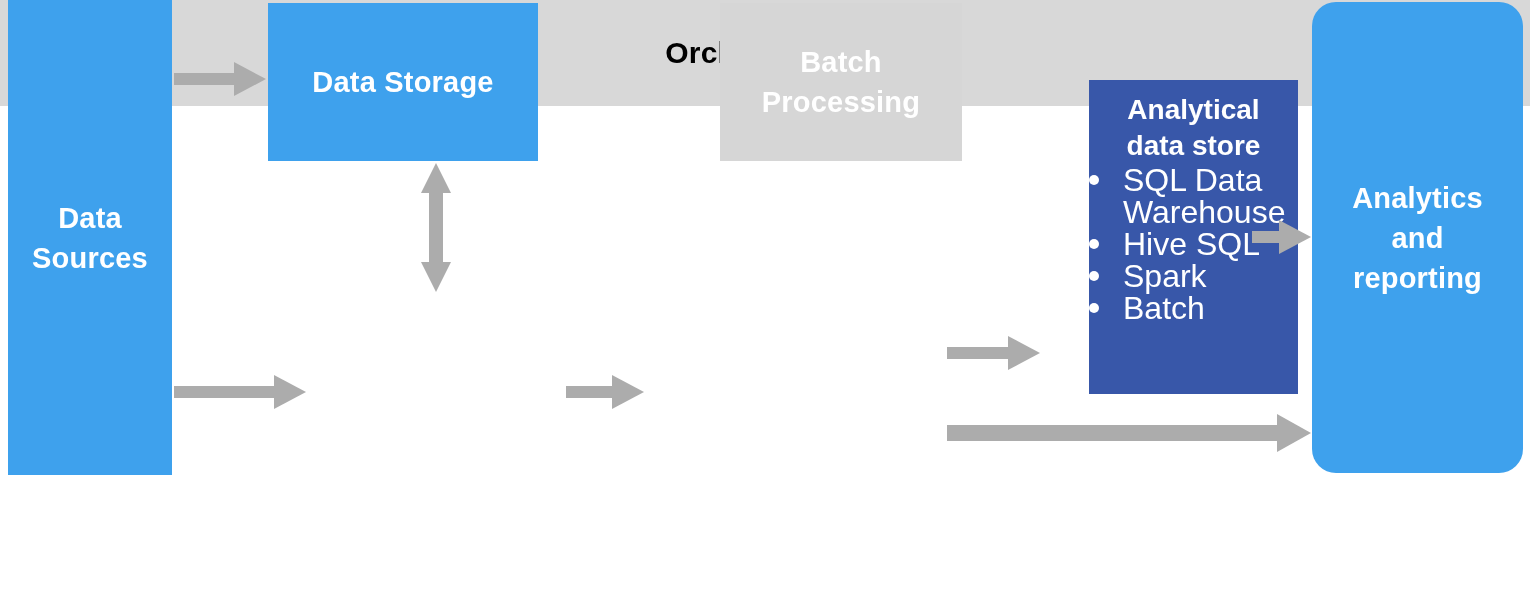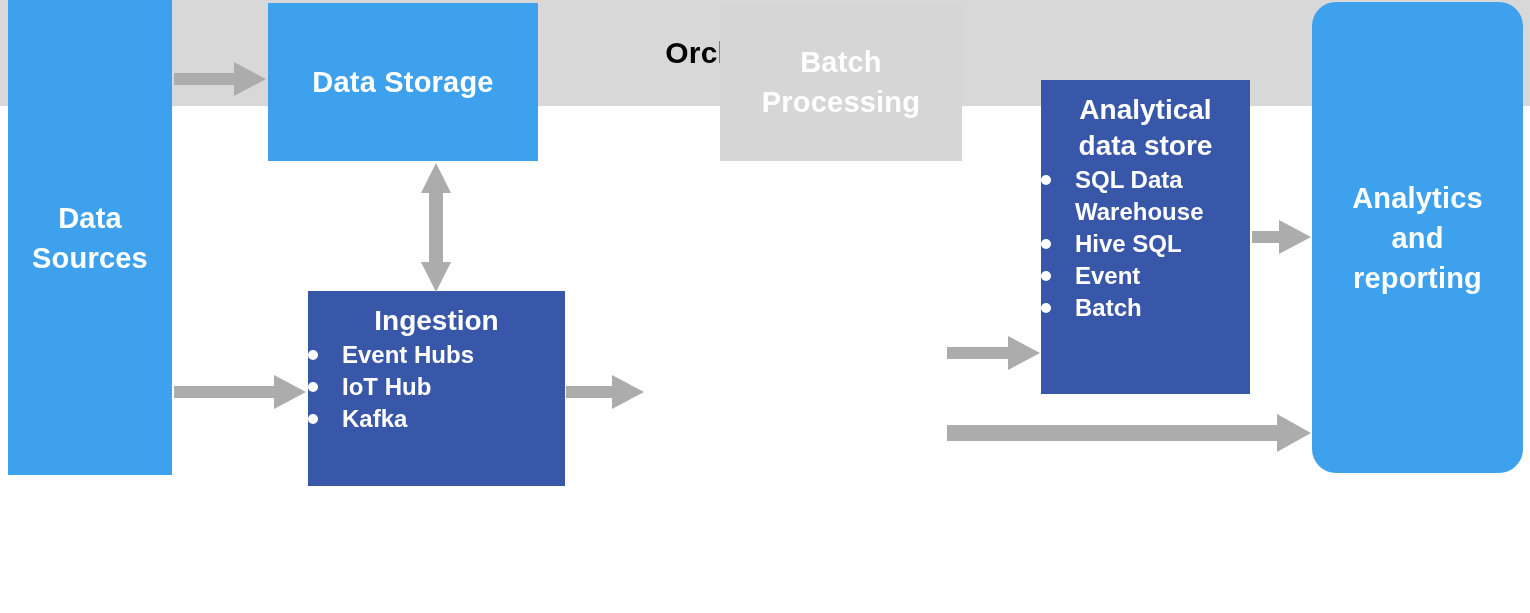--- a/index.html
+++ b/index.html
@@ -10,33 +10,33 @@
     --arrow-gray:#ACACAC;
     --text-white:#FFFFFF;
   }
   html,body{margin:0;padding:0;background:#fff;}
   .canvas{
     position:relative;width:1530px;height:613px;background:#fff;
     font-family:"Liberation Sans",sans-serif;overflow:hidden;
   }
   .node{position:absolute;box-sizing:border-box;color:var(--text-white);}
   .node.light{background:var(--light-blue);}
-  .node.dark{background:var(--dark-blue);}
+  .node.dark{background:var(--dark-blue);margin-left:48px;}
   .node.gray{background:var(--box-gray);}
   .center-flex{display:flex;align-items:center;justify-content:center;}
   .node-label{
     white-space:pre-line;text-align:center;font-size:29px;font-weight:700;
     line-height:40px;letter-spacing:.2px;
   }
   .node-title{
     display:block;text-align:center;font-size:28px;font-weight:700;
     line-height:36px;margin:0;padding-top:12px;white-space:pre-line;
   }
   ul.bullets{
-    list-style:none;margin:0;padding:0;font-size:24px;font-weight:700;
+    list-style:none;margin:0;padding:0;font-size:32px;font-weight:400;
     color:var(--text-white);
   }
   ul.bullets li{
     position:relative;line-height:32px;padding-left:34px;
   }
   ul.bullets li::before{
     content:"";position:absolute;left:0;top:11px;width:10px;height:10px;
     border-radius:50%;background:var(--text-white);
   }
   
@@ -105,37 +105,29 @@
 
   <div class="node light center-flex data-storage">
     <span class="node-label">Data Storage</span>
   </div>
 
   <div class="node gray center-flex batch-processing">
     <span class="node-label">Batch
 Processing</span>
   </div>
 
-  <div class="node dark ingestion">
-    <span class="node-title">Ingestion</span>
-    <ul class="bullets ingestion-list">
-      <li>Event Hubs</li>
-      <li>IoT Hub</li>
-      <li>Kafka</li>
-    </ul>
-  </div>
 
 
   <div class="node dark analytical-store">
     <span class="node-title">Analytical
 data store</span>
     <ul class="bullets store-list">
       <li>SQL Data Warehouse</li>
       <li>Hive SQL</li>
-      <li>Event</li>
+      <li>Spark</li>
       <li>Batch</li>
     </ul>
   </div>
 
   <div class="node light center-flex analytics-reporting">
     <span class="node-label">Analytics
 and
 reporting</span>
   </div>
 

